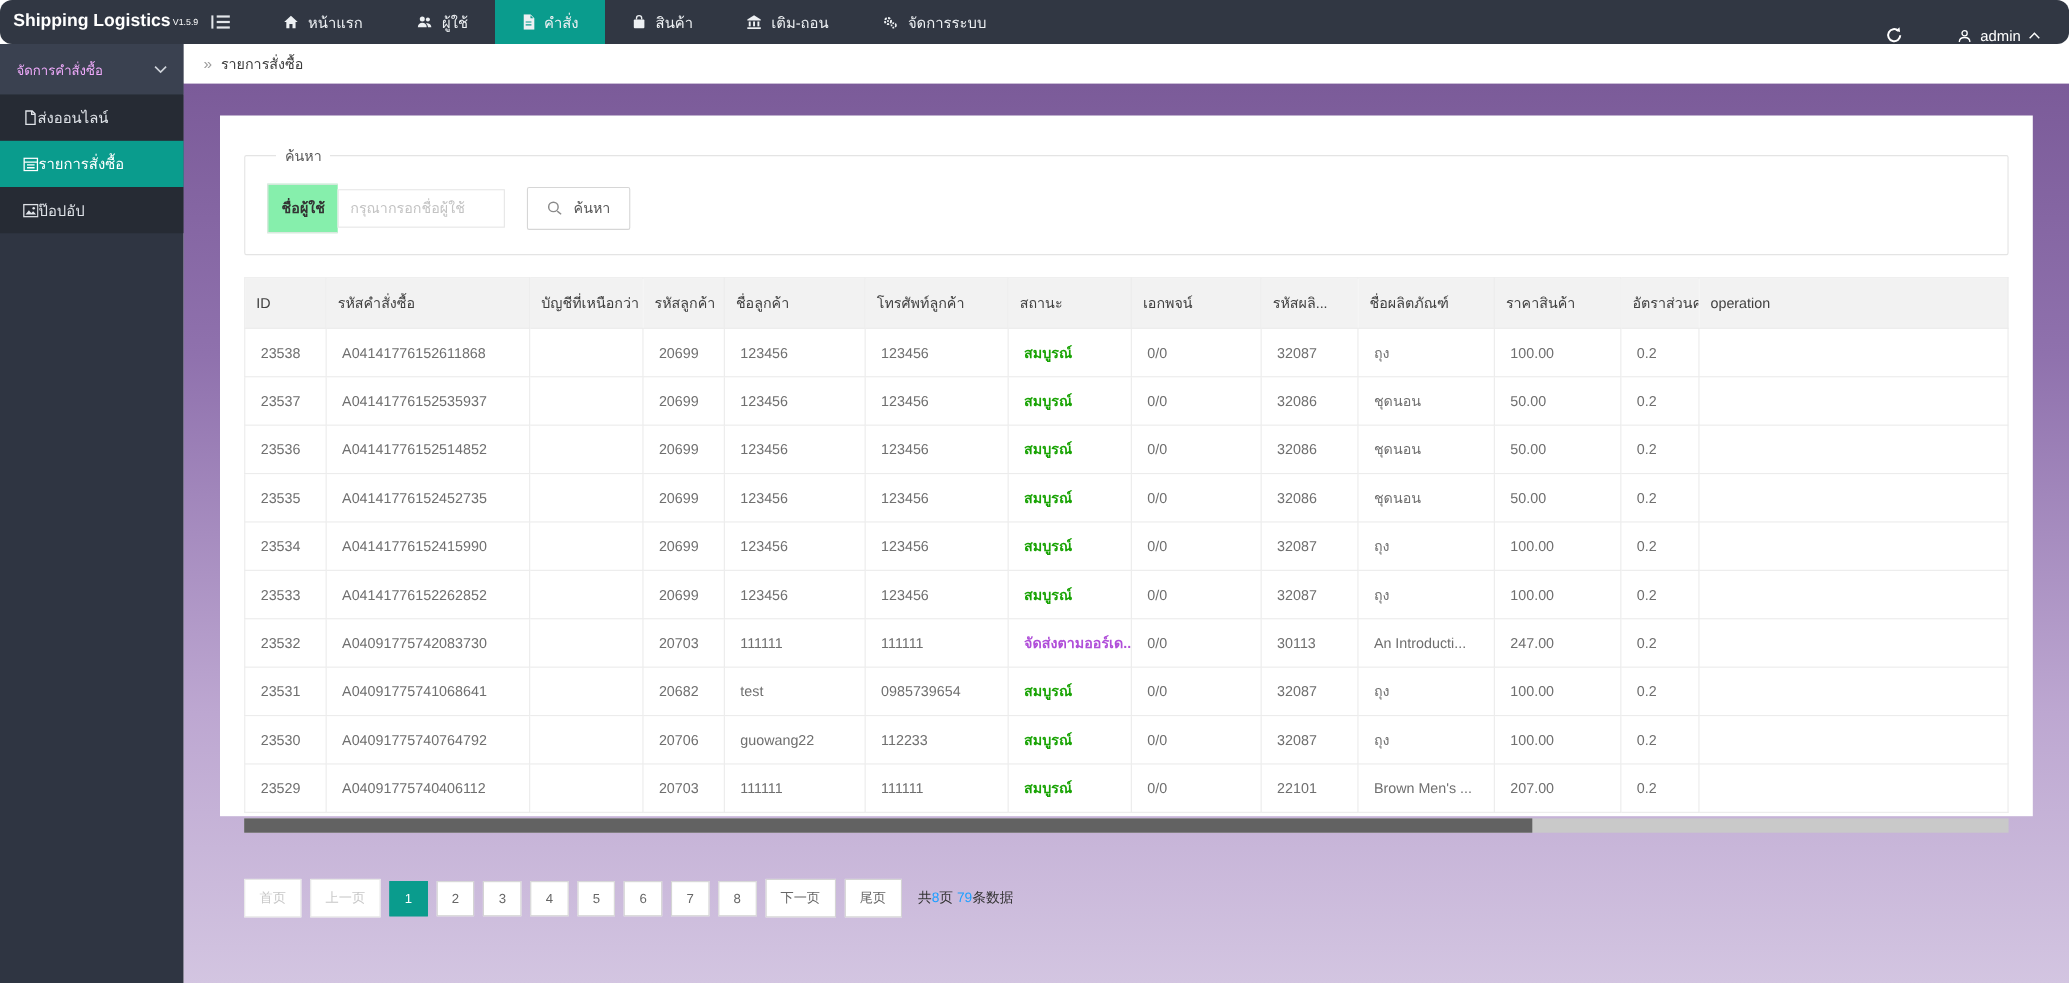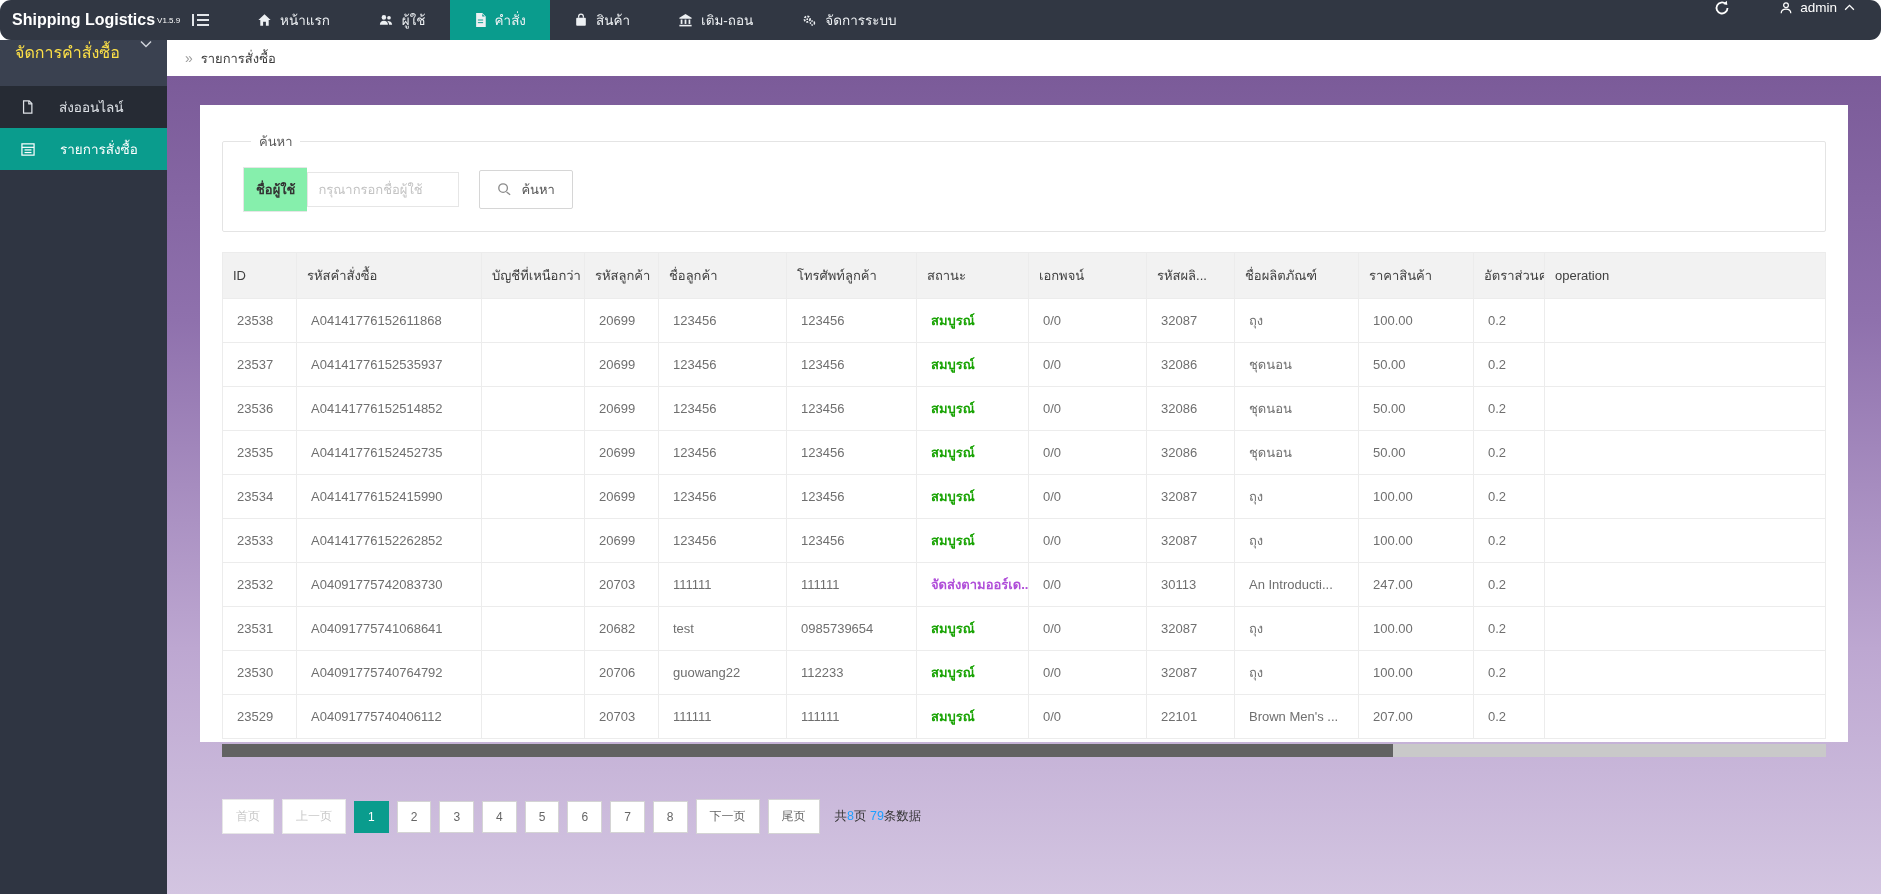--- a/index.html
+++ b/index.html
@@ -13,34 +13,34 @@
   .logo { width:167px; display:flex; align-items:center; padding-left:12px;
           font-size:16px; font-weight:bold; color:#fff; white-space:nowrap; }
   .logo sup { font-size:8px; margin-left:2px; font-weight:normal; }
   .toggle { width:66px; display:flex; align-items:center; justify-content:center;
             color:#e3e6ea; cursor:pointer; }
   .nav { display:flex; align-items:stretch; }
   .nav-item { display:flex; align-items:center; gap:8px; padding:0 24px;
               font-size:13.5px; color:#edf0f3; cursor:pointer; white-space:nowrap; }
   .nav-item .ic { display:flex; }
   .nav-item.active { background:#0a9c8d; }
-  .top-right { margin-left:auto; display:flex; align-items:flex-start; }
+  .top-right { margin-left:auto; display:flex; align-items:flex-end; }
   .tb-divider { width:1px; background:rgba(255,255,255,0.09); }
   .refresh-btn { width:62px; display:flex; align-items:center; justify-content:center;
                  cursor:pointer; color:#fff; }
   .admin-menu { display:flex; align-items:center; gap:7px; padding:0 26px;
                 font-size:13.5px; cursor:pointer; }
 
   
   .sidebar { position:absolute; top:40px; left:0; width:167px; bottom:0; background:#2f3542; }
-  .side-header { height:46px; background:#3a4150; color:#fde047; font-size:16px;
-                 display:flex; justify-content:space-between;
+  .side-header { height:46px; background:#3a4150; color:#f0abfc; font-size:12px;
+                 display:flex; align-items:center; justify-content:space-between;
                  padding:0 15px; cursor:pointer; }
   .side-menu { background:#262b34; }
-  .side-item { height:42px; display:flex; align-items:center; gap:25px;
+  .side-item { height:42px; display:flex; align-items:center; gap:0;
                padding-left:21px; color:#dfe3e8; font-size:13.5px; cursor:pointer; }
   .side-item.active { background:#0a9c8d; color:#fff; }
   .side-item .ic { display:flex; }
 
   
   .main { position:absolute; top:40px; left:167px; right:0; bottom:0; }
   .breadcrumb-bar { height:36px; background:#fff; display:flex; align-items:center;
                     gap:8px; padding-left:18px; font-size:13px; color:#3c3c3c; }
   .bc-sep { color:#9c9c9c; font-size:14px; }
   .main-bg { position:absolute; top:36px; left:0; right:0; bottom:0;
@@ -232,20 +232,30 @@
           <svg width="14" height="13" viewBox="0 0 16 15">
               <g fill="none" stroke="currentColor" stroke-width="1.4">
                 <rect x="1" y="1" width="14" height="13"></rect>
                 <line x1="1" y1="5" x2="15" y2="5"></line>
                 <line x1="4" y1="8" x2="12" y2="8"></line>
                 <line x1="4" y1="11" x2="12" y2="11"></line>
               </g>
             </svg>
         </span>
         <span>รายการสั่งซื้อ</span>
+      </div>
+      <div class="side-item">
+        <span class="ic">
+          <svg width="14" height="13" viewBox="0 0 16 14">
+              <rect x="0.7" y="0.7" width="14.6" height="12.6" fill="none" stroke="currentColor" stroke-width="1.4"></rect>
+              <path fill="currentColor" d="M2.5 11 6 6.5 8.5 9.5 10.5 7.5 13.5 11z"></path>
+              <circle cx="11" cy="4.5" r="1.3" fill="currentColor"></circle>
+            </svg>
+        </span>
+        <span>ป๊อปอัป</span>
       </div>
     </div>
   </div>
 
   <div class="main">
     <div class="breadcrumb-bar">
       <span class="bc-sep">»</span>
       <span>รายการสั่งซื้อ</span>
     </div>
     <div class="main-bg">

